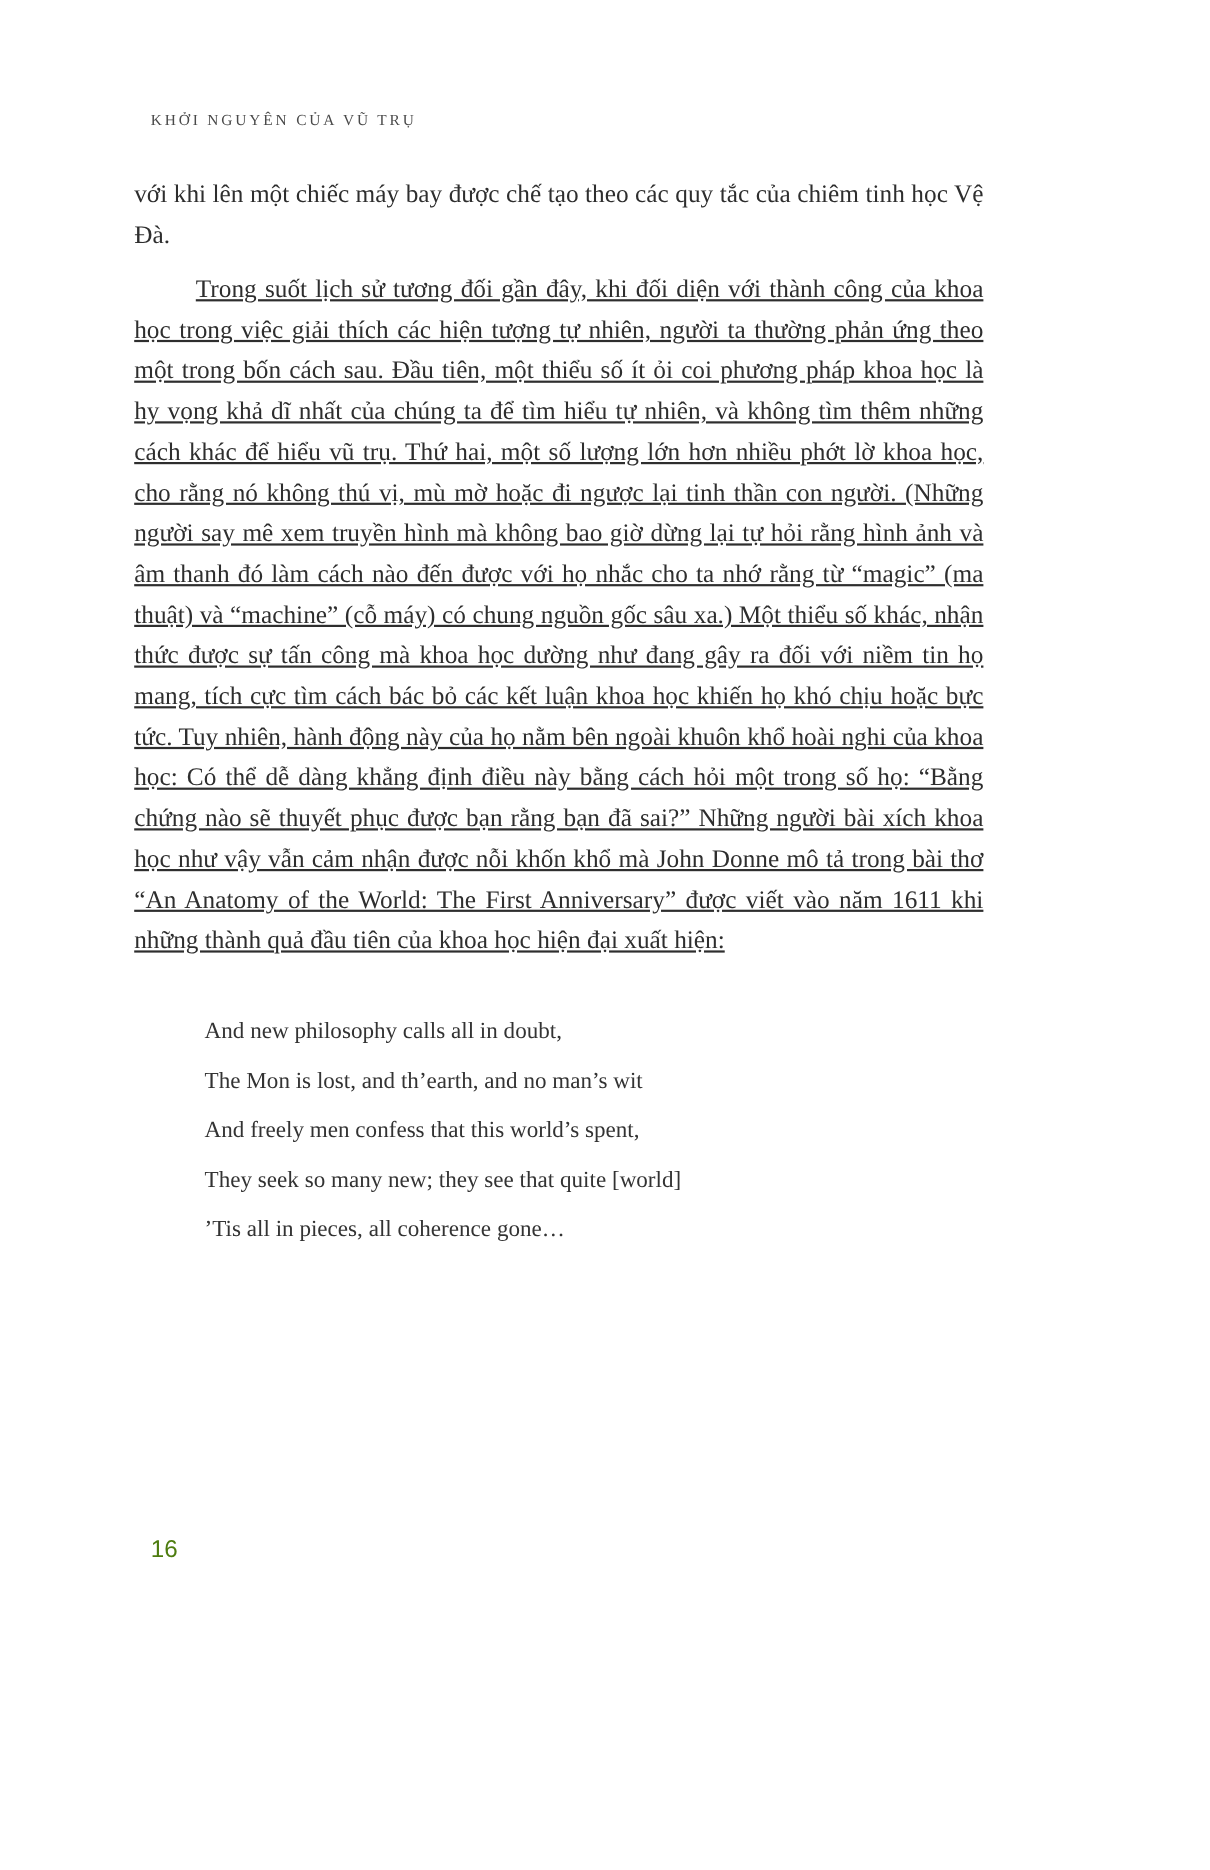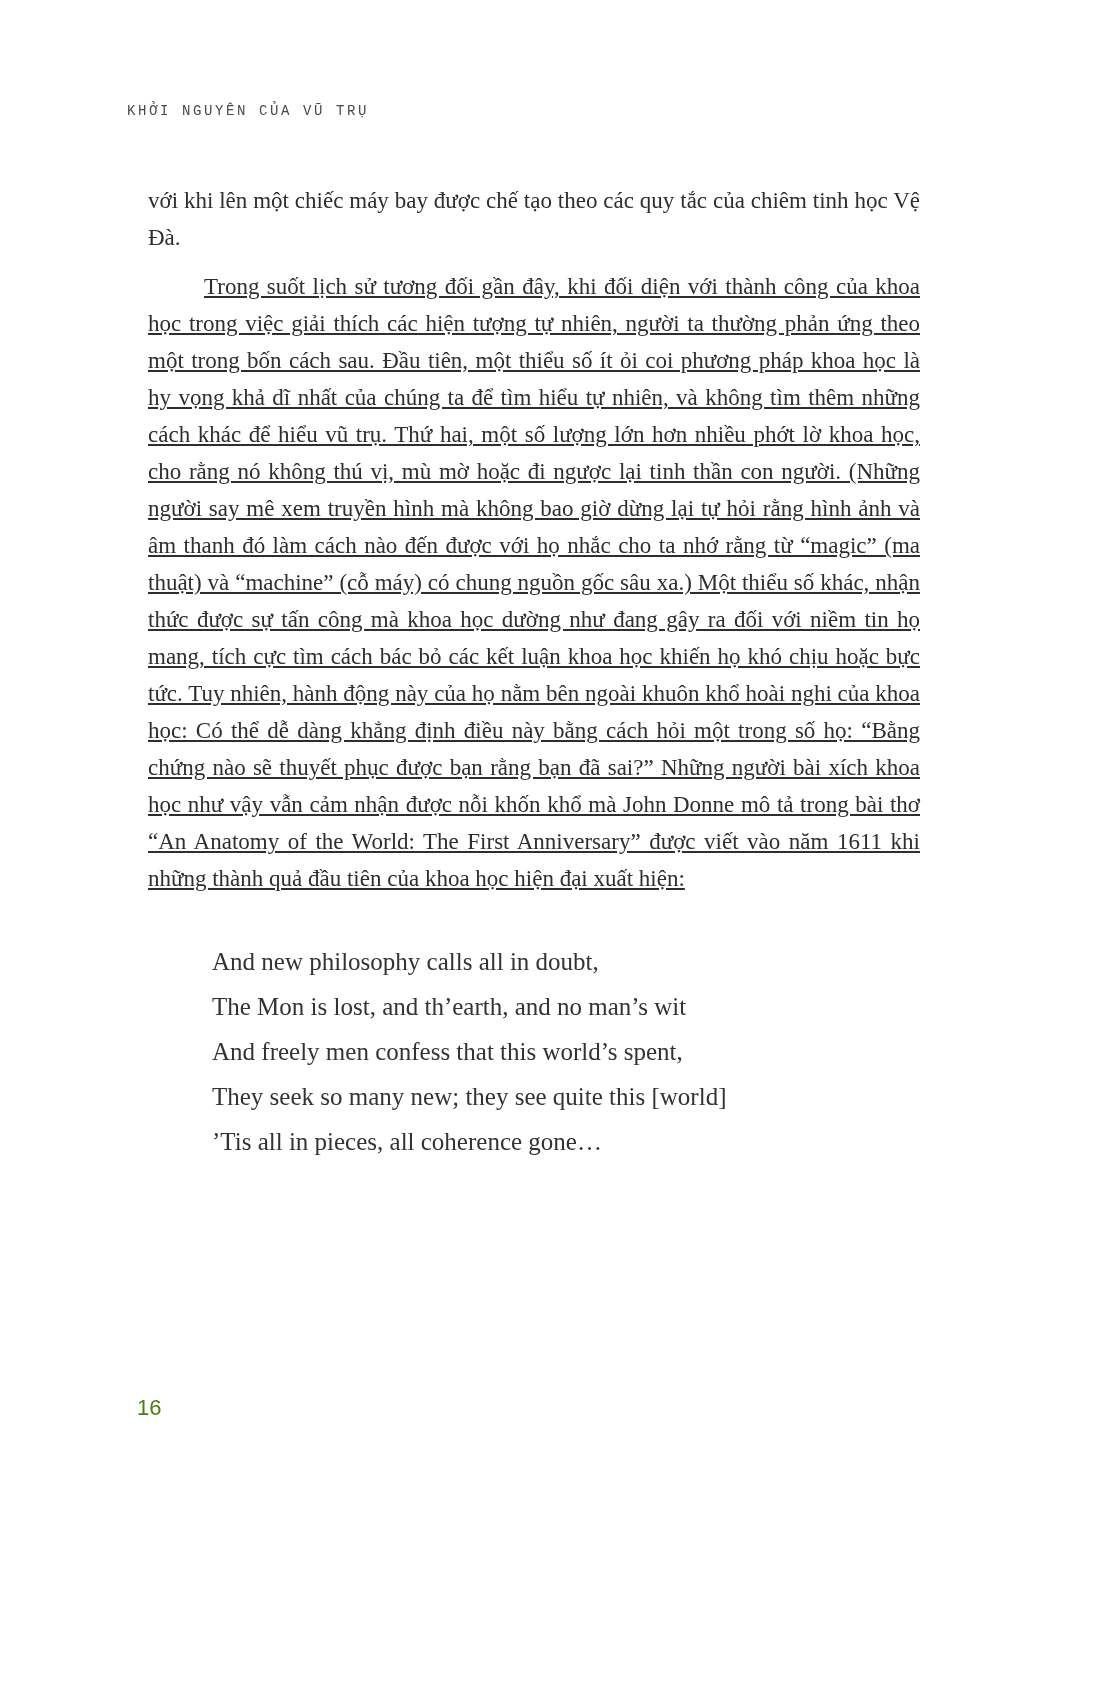--- a/index.html
+++ b/index.html
@@ -11,33 +11,32 @@
     height: 1700px;
     background: #ffffff;
     position: relative;
     font-family: "Liberation Serif", "DejaVu Serif", serif;
     color: #2e2e2e;
     overflow: hidden;
   }
   .running-header {
     position: absolute;
     top: 103px;
-    left: 127px;
-    font-family: Liberation Mono, monospace;
+    left: 137px;
+    font-family: Liberation Serif, serif;
     font-size: 14px;
     letter-spacing: 2.6px;
     color: #4a4a4a;
     text-transform: uppercase;
   }
   .page-body {
     position: absolute;
     top: 158px;
-    left: 148px;
+    left: 122px;
     width: 772px;
-    margin-top: 24px;
   }
   .para {
     margin: 0;
     font-size: 23px;
     line-height: 37px;
     text-align: justify;
     color: #2e2e2e;
   }
   .para.opening {
     margin-bottom: 12px;
@@ -45,21 +44,21 @@
   .para.indented {
     text-indent: 56px;
     text-decoration: underline;
   }
   .poem {
     margin-top: 42px;
     margin-left: 64px;
   }
   .poem-line {
     margin: 0;
-    font-size: 25px;
+    font-size: 21px;
     line-height: 45px;
     text-align: left;
     color: #333333;
   }
   .page-number {
     position: absolute;
     left: 137px;
     top: 1395px;
     font-family: "Liberation Sans", "DejaVu Sans", sans-serif;
     font-size: 22px;
@@ -74,19 +73,19 @@
 <main class="page-body">
 
   <p class="para opening">với khi lên một chiếc máy bay được chế tạo theo các quy tắc của chiêm tinh học Vệ Đà.</p>
 
   <p class="para indented">Trong suốt lịch sử tương đối gần đây, khi đối diện với thành công của khoa học trong việc giải thích các hiện tượng tự nhiên, người ta thường phản ứng theo một trong bốn cách sau. Đầu tiên, một thiểu số ít ỏi coi phương pháp khoa học là hy vọng khả dĩ nhất của chúng ta để tìm hiểu tự nhiên, và không tìm thêm những cách khác để hiểu vũ trụ. Thứ hai, một số lượng lớn hơn nhiều phớt lờ khoa học, cho rằng nó không thú vị, mù mờ hoặc đi ngược lại tinh thần con người. (Những người say mê xem truyền hình mà không bao giờ dừng lại tự hỏi rằng hình ảnh và âm thanh đó làm cách nào đến được với họ nhắc cho ta nhớ rằng từ “magic” (ma thuật) và “machine” (cỗ máy) có chung nguồn gốc sâu xa.) Một thiểu số khác, nhận thức được sự tấn công mà khoa học dường như đang gây ra đối với niềm tin họ mang, tích cực tìm cách bác bỏ các kết luận khoa học khiến họ khó chịu hoặc bực tức. Tuy nhiên, hành động này của họ nằm bên ngoài khuôn khổ hoài nghi của khoa học: Có thể dễ dàng khẳng định điều này bằng cách hỏi một trong số họ: “Bằng chứng nào sẽ thuyết phục được bạn rằng bạn đã sai?” Những người bài xích khoa học như vậy vẫn cảm nhận được nỗi khốn khổ mà John Donne mô tả trong bài thơ “An Anatomy of the World: The First Anniversary” được viết vào năm 1611 khi những thành quả đầu tiên của khoa học hiện đại xuất hiện:</p>
 
   <div class="poem">
     <p class="poem-line">And new philosophy calls all in doubt,</p>
     <p class="poem-line">The Mon is lost, and th’earth, and no man’s wit</p>
     <p class="poem-line">And freely men confess that this world’s spent,</p>
-    <p class="poem-line">They seek so many new; they see quite this [world]</p>
+    <p class="poem-line">They seek so many new; they see that quite [world]</p>
     <p class="poem-line">’Tis all in pieces, all coherence gone…</p>
   </div>
 
 </main>
 
 <div class="page-number">16</div>
 
 </body></html>

